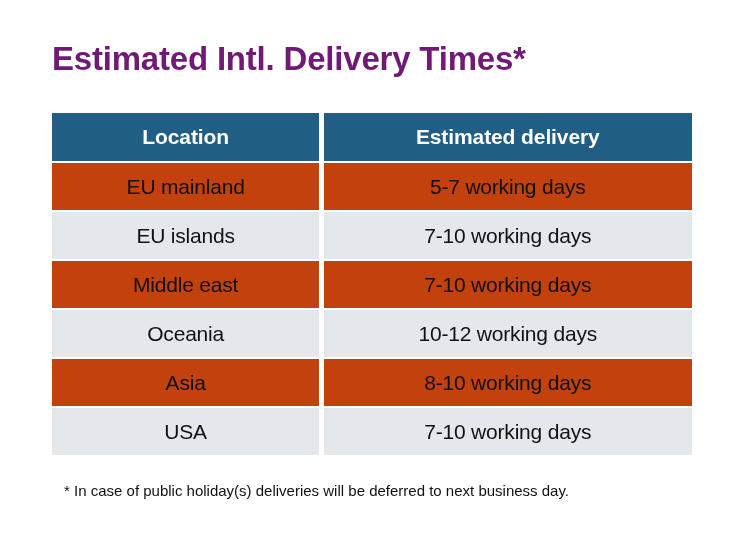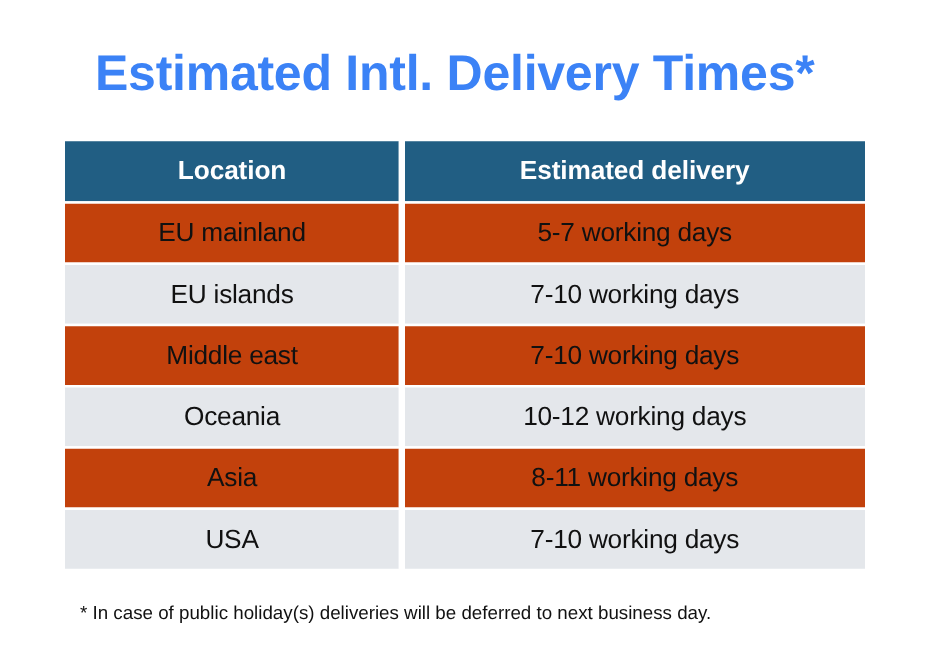--- a/index.html
+++ b/index.html
@@ -18,27 +18,26 @@
     height: 536px;
     background: #ffffff;
     overflow: hidden;
   }
 
   
   #page-title {
     position: absolute;
     left: 52px;
     top: 37px;
-    font-size: 40px;
+    font-size: 33px;
     font-weight: bold;
     letter-spacing: -0.2px;
-    color: #3b82f6;
+    color: #701a75;
     line-height: 44px;
     white-space: nowrap;
-    margin-left: 24px;
   }
 
   
   #delivery-table {
     position: absolute;
     left: 52px;
     top: 113px;
     width: 640px;
     border-collapse: separate;
     border-spacing: 0;
@@ -160,21 +159,21 @@
           <td class="col-delivery">10-12 working days</td>
         </tr>
         <tr class="spacer-row">
           <td class="col-location"></td>
           <td class="col-gap"></td>
           <td class="col-delivery"></td>
         </tr>
         <tr class="data-row shade-dark">
           <td class="col-location">Asia</td>
           <td class="col-gap"></td>
-          <td class="col-delivery">8-11 working days</td>
+          <td class="col-delivery">8-10 working days</td>
         </tr>
         <tr class="spacer-row">
           <td class="col-location"></td>
           <td class="col-gap"></td>
           <td class="col-delivery"></td>
         </tr>
         <tr class="data-row shade-light">
           <td class="col-location">USA</td>
           <td class="col-gap"></td>
           <td class="col-delivery">7-10 working days</td>

